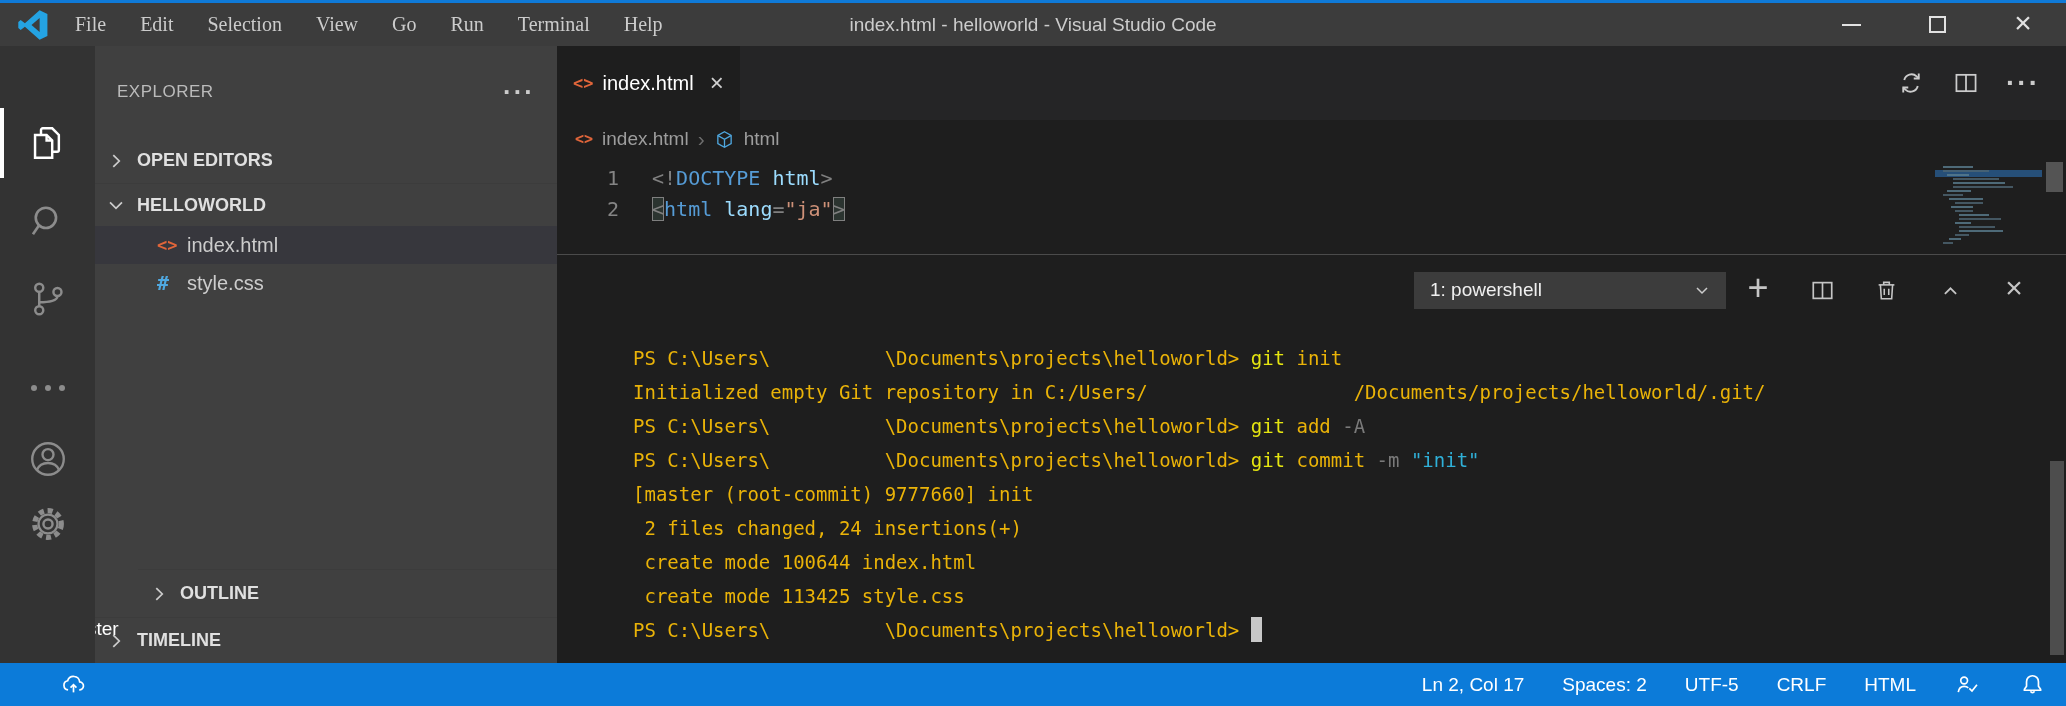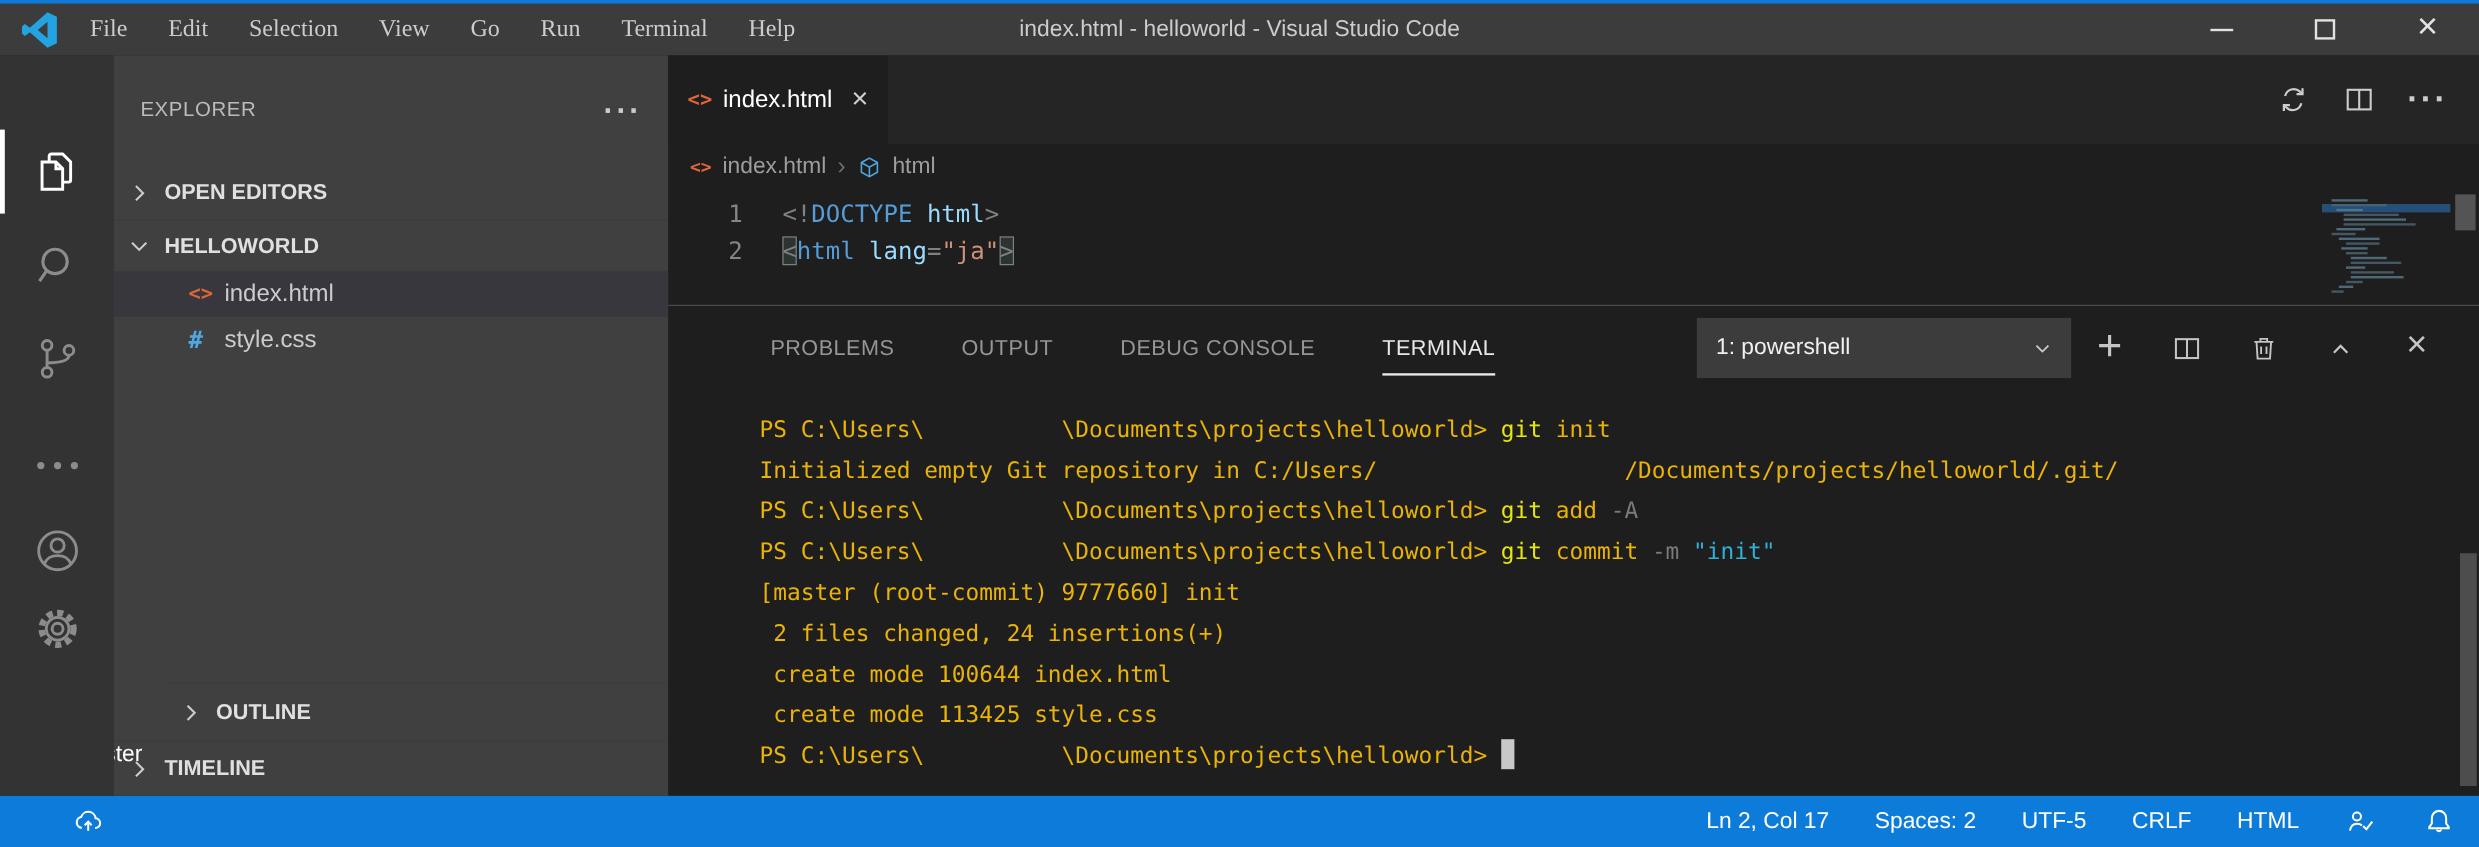--- a/index.html
+++ b/index.html
@@ -78,21 +78,21 @@
   .editor-scrollbar { position:absolute; top:0; right:0; width:24px; height:100%; }
   .editor-scrollbar .slider { position:absolute; top:4px; right:3px; width:17px; height:30px; background:rgba(150,150,150,.45); }
 
   
   .panel { height:409px; border-top:1px solid #4b4b4b; display:flex; flex-direction:column; position:relative; flex:none; }
   .panel-header { height:70px; display:flex; align-items:center; padding-left:85px; flex:none; }
   .panel-tab { margin-right:56px; font-size:18px; letter-spacing:.4px; color:#969696; position:relative; cursor:pointer; white-space:nowrap; }
   .panel-tab.active { color:#e7e7e7; }
   .panel-tab.active::after { content:''; position:absolute; left:0; right:0; bottom:-12px; height:2px; background:#e7e7e7; }
   .panel-right { margin-left:auto; display:flex; align-items:center; padding-right:20px; }
-  .shell-select { width:312px; height:50px; background:#3c3c3c; display:flex; align-items:center; padding:0 12px 0 16px; font-size:19px; color:#f0f0f0; cursor:pointer; }
+  .shell-select { width:312px; height:37px; background:#3c3c3c; display:flex; align-items:center; padding:0 12px 0 16px; font-size:19px; color:#f0f0f0; cursor:pointer; }
   .shell-select svg { margin-left:auto; color:#cccccc; }
   .panel-icon { width:64px; display:flex; align-items:center; justify-content:center; color:#c5c5c5; cursor:pointer; }
   .panel-plus { font-size:36px; font-weight:200; line-height:0; margin-top:-4px; }
   .panel-x { font-size:30px; font-weight:300; line-height:0; margin-top:-4px; }
 
   .terminal { flex:1; padding:16px 0 0 76px; font-family:"DejaVu Sans Mono", monospace; font-size:19px; line-height:34px; color:#cccccc; }
   .t-line { white-space:pre; height:34px; }
   .t-fg { color:#eab308; } .t-yellow { color:#e5e510; } .t-dim { color:#7a7a7a; } .t-cyan { color:#2fb0d8; }
   .t-cursor { display:inline-block; width:11px; height:25px; background:#c8c8c8; vertical-align:middle; margin-top:-4px; }
   .terminal-scrollbar { position:absolute; right:2px; bottom:8px; width:14px; height:194px; background:#4d4d4d; }
@@ -304,26 +304,20 @@
           <div class="mm-row" style="margin-left: 6px; width: 12px; background: rgb(90, 125, 143);"></div>
           <div class="mm-row" style="margin-left: 0px; width: 10px; background: rgb(78, 101, 115);"></div>
         </div>
       <div class="editor-scrollbar">
         <div class="slider"></div>
       </div>
     </div>
 
     <div class="panel">
       <div class="panel-header">
-        <div id="panel-tabs" style="display:flex;align-items:center;">
-            <div class="panel-tab">PROBLEMS</div>
-            <div class="panel-tab">OUTPUT</div>
-            <div class="panel-tab">DEBUG CONSOLE</div>
-            <div class="panel-tab active">TERMINAL</div>
-          </div>
         <div class="panel-right">
           <div class="shell-select">
             <span>1: powershell</span>
             <svg width="24" height="24" viewBox="0 0 24 24" fill="none" stroke="currentColor" stroke-width="1.5">
                 <path d="M7 10l5 5 5-5"></path>
               </svg>
           </div>
           <div class="panel-icon">
               <span class="panel-plus">+</span>
             </div>

